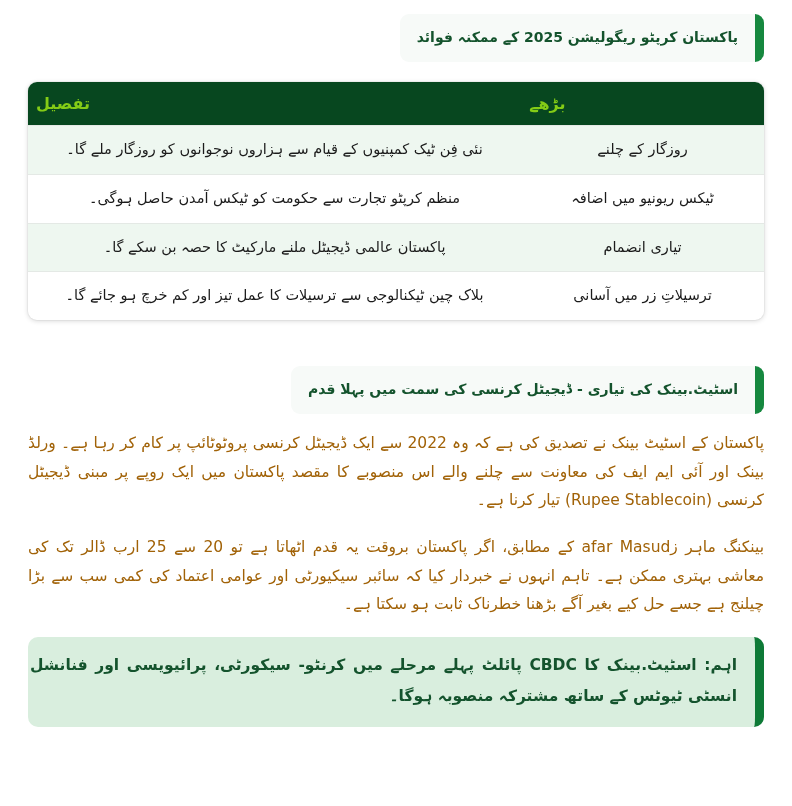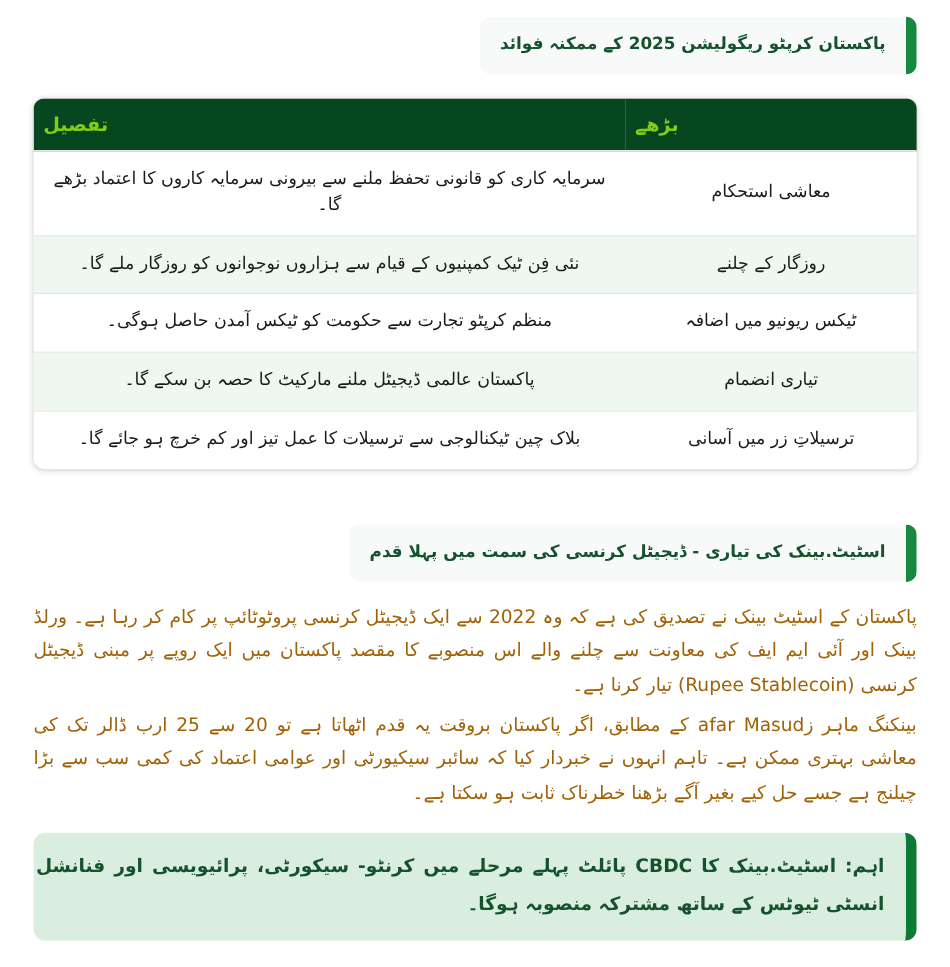--- a/index.html
+++ b/index.html
@@ -58,21 +58,21 @@
 
   .section-2 { margin-top: 46px; }
 
   .body-text {
     margin: 15px 0 4px 0;
     font-size: 15.5px;
     line-height: 1.85;
     text-align: justify;
     color: #a16207;
   }
-  .body-text + .body-text { margin-top: 4px; }
+  .body-text + .body-text { margin-top: 18px; }
 
   
   .note-box {
     margin-top: 18px;
     background: #d9eede;
     border-right: 9px solid #0e7a37;
     border-radius: 10px;
     padding: 13px 18px 15px 2px;
     color: #14532d;
     font-weight: 700;
@@ -90,24 +90,20 @@
 
 <div class="table-wrap">
   <table>
     <thead>
       <tr>
         <th class="col-benefit">بڑھے</th>
         <th class="col-detail">تفصیل</th>
       </tr>
     </thead>
     <tbody>
-      <tr>
-        <td class="cell-benefit">معاشی استحکام</td>
-        <td class="cell-detail">سرمایہ کاری کو قانونی تحفظ ملنے سے بیرونی سرمایہ کاروں کا اعتماد بڑھے گا۔</td>
-      </tr>
       <tr class="alt">
         <td class="cell-benefit">روزگار کے چلنے</td>
         <td class="cell-detail">نئی فِن ٹیک کمپنیوں کے قیام سے ہزاروں نوجوانوں کو روزگار ملے گا۔</td>
       </tr>
       <tr>
         <td class="cell-benefit">ٹیکس ریونیو میں اضافہ</td>
         <td class="cell-detail">منظم کرپٹو تجارت سے حکومت کو ٹیکس آمدن حاصل ہوگی۔</td>
       </tr>
       <tr class="alt">
         <td class="cell-benefit">تیاری انضمام</td>

